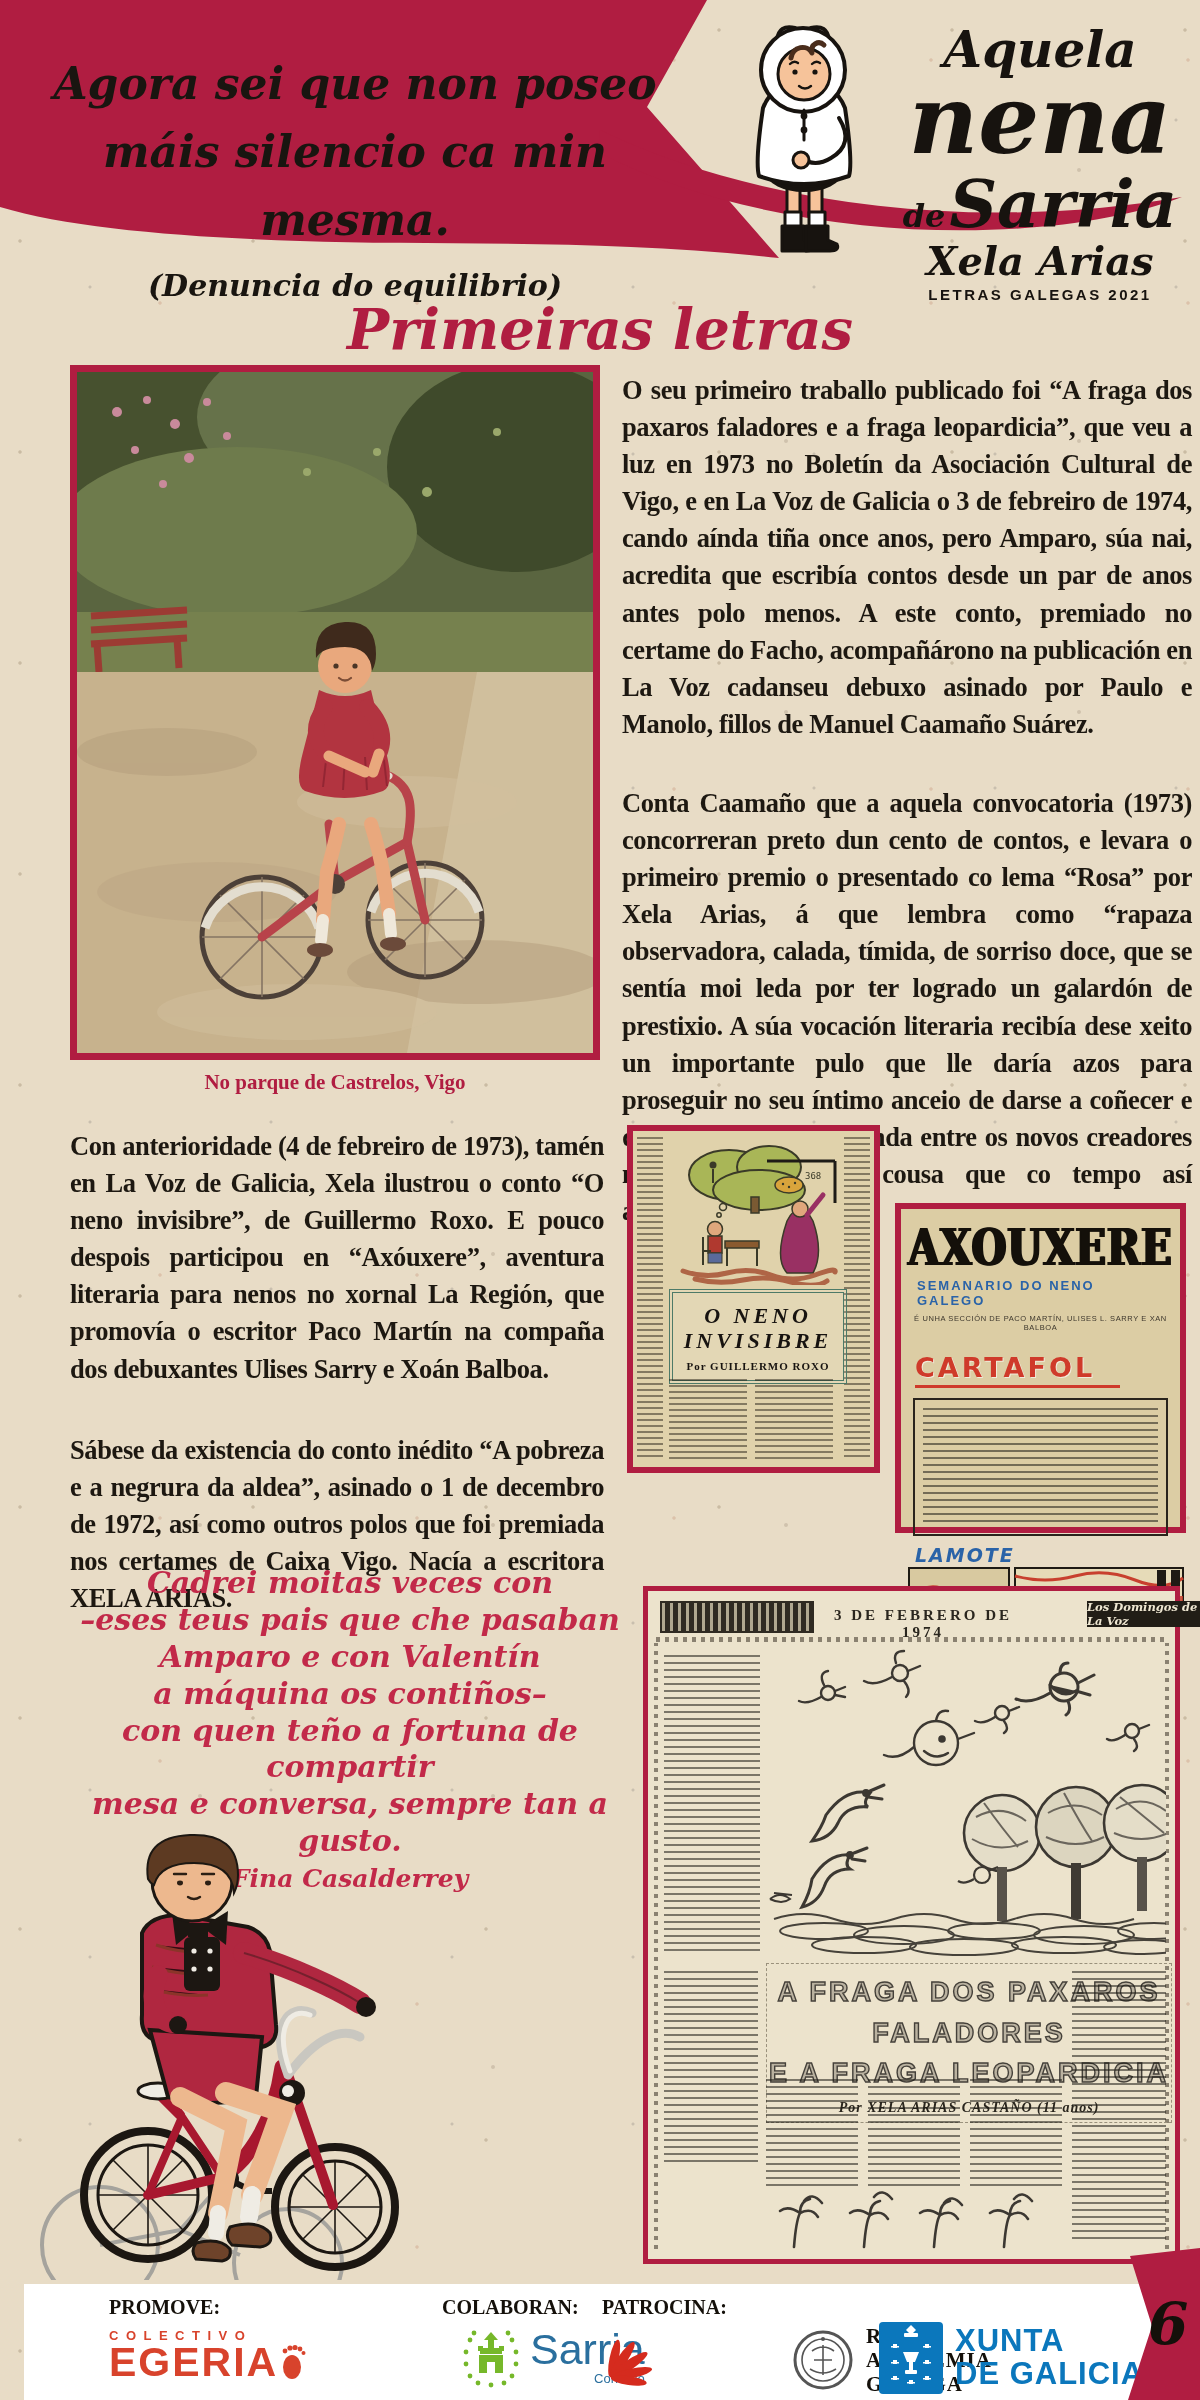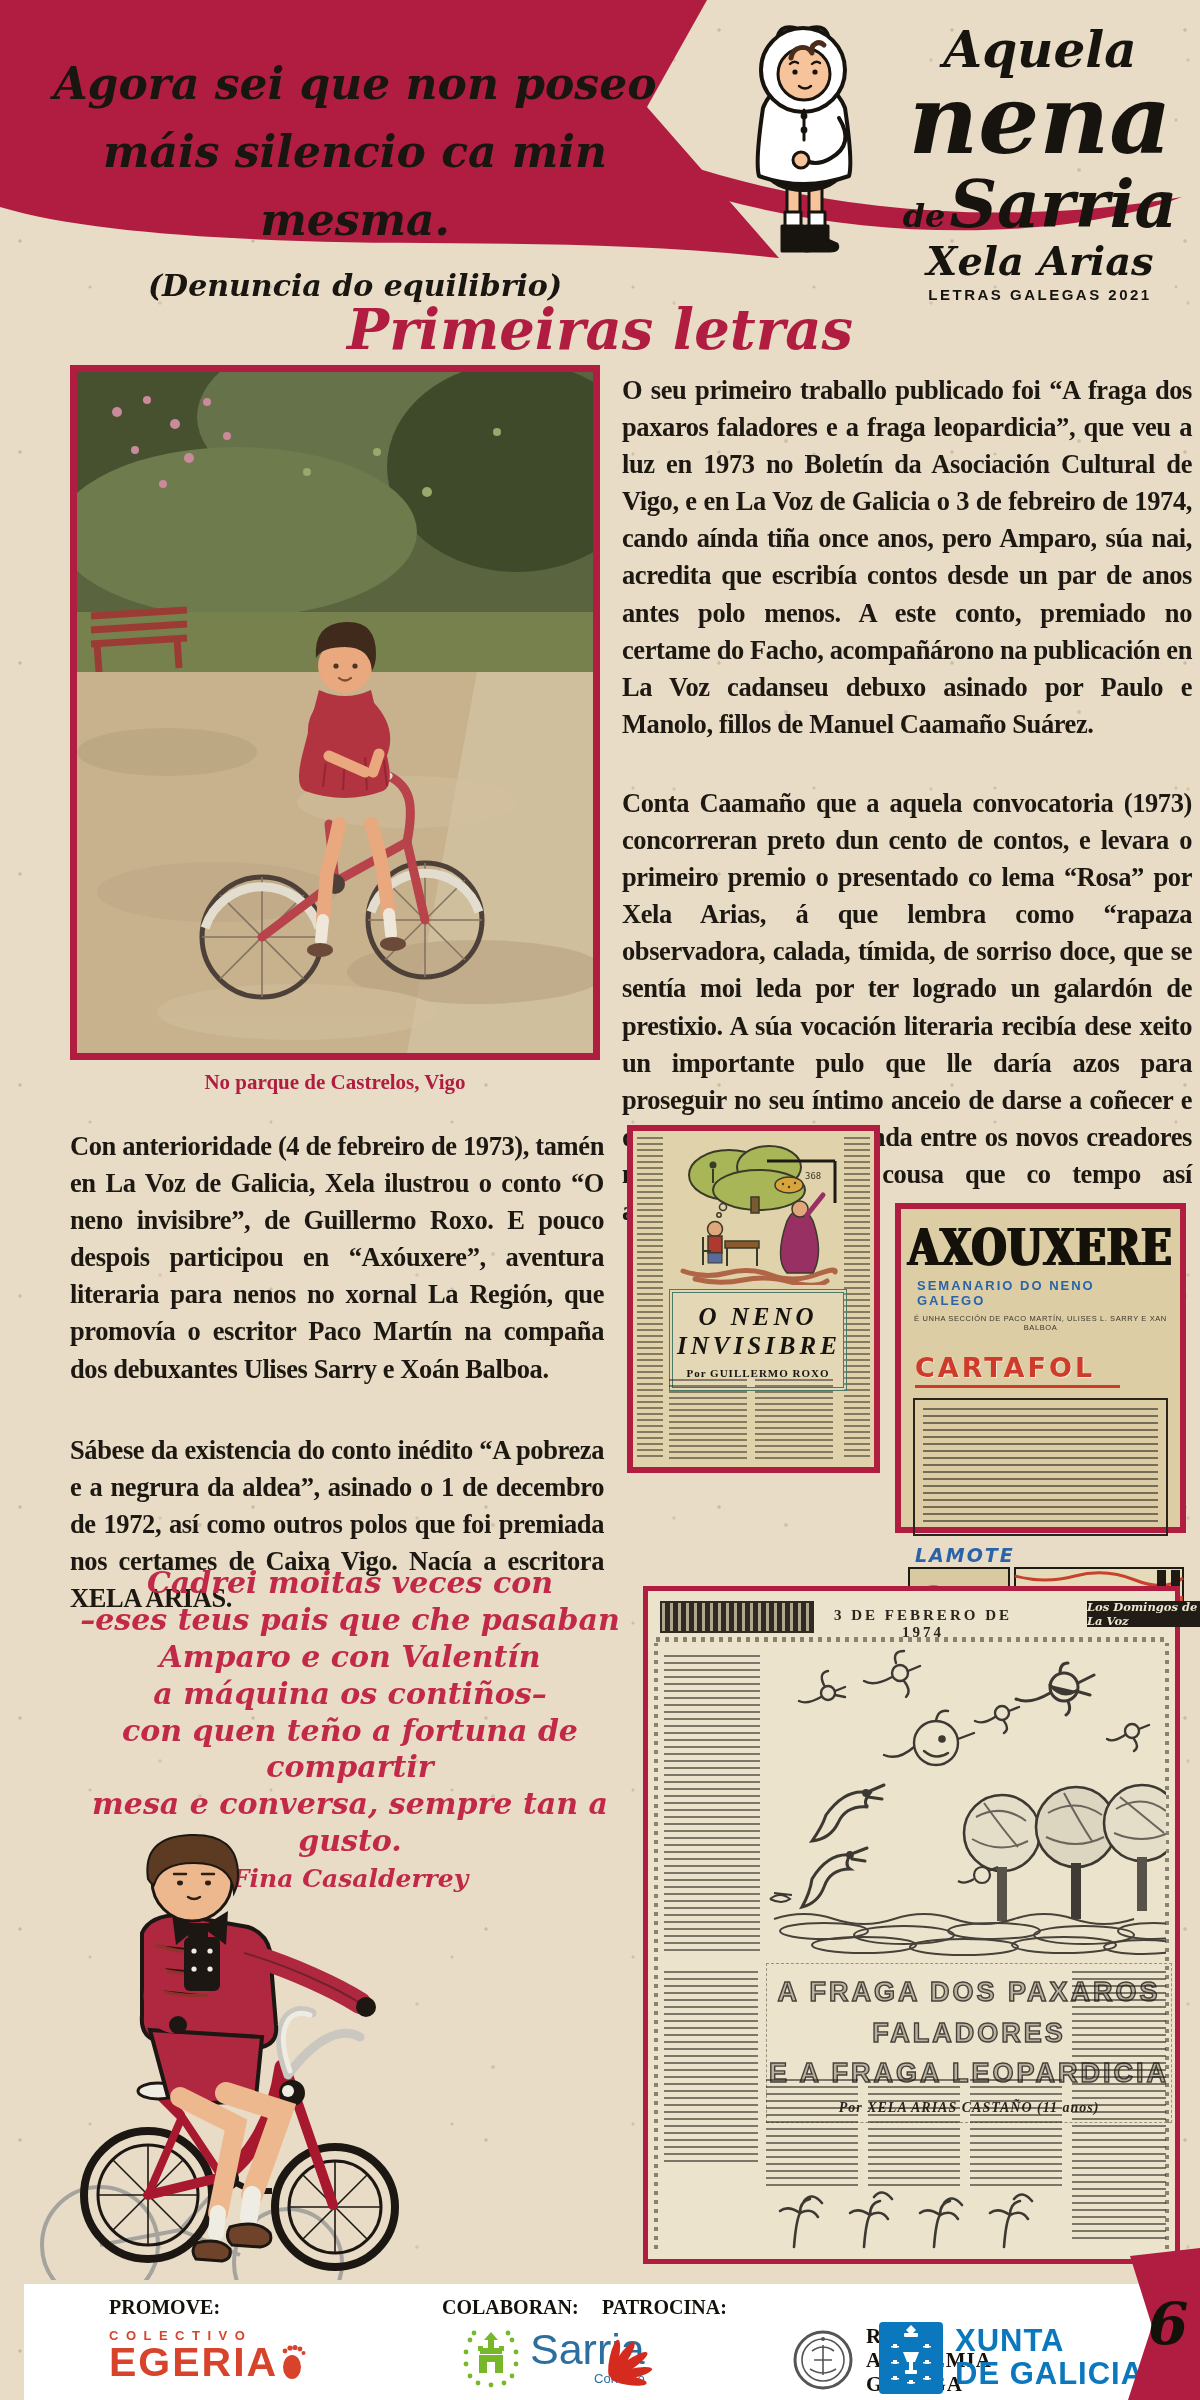--- a/index.html
+++ b/index.html
@@ -29,21 +29,21 @@
   .quote{color:#c22949;font-size:30px;line-height:1.23;}
   .quote-attr{color:#c22949;font-size:25px;margin-top:4px;}
   
   .clip{border:6px solid #b01d41;box-sizing:border-box;}
   .newsprint{background:#e0d2ab;}
   .newsprint2{background:#dccda4;}
   .newspage{background:#ece3cc;border:5px solid #b01d41;}
   .fauxtext{background-image:repeating-linear-gradient(180deg, rgba(40,34,24,.50) 0 2px, transparent 2px 6px);}
   .fauxdark{background-image:repeating-linear-gradient(180deg, rgba(30,28,22,.55) 0 2px, transparent 2px 7px);}
   .neno-titlebox{border:4px double #4d7a68;background:rgba(255,255,255,.12);}
-  .neno-title{font-family:"Liberation Serif",serif;font-weight:700;font-style:italic;letter-spacing:4px;font-size:25px;color:#171310;line-height:1.15;}
+  .neno-title{font-family:"Liberation Serif",serif;font-weight:700;font-style:italic;letter-spacing:4px;font-size:22px;color:#171310;line-height:1.15;}
   .neno-byline{font-size:11px;font-weight:700;letter-spacing:1px;color:#171310;}
   .ax-masthead{font-family:"DejaVu Serif",serif;font-weight:700;font-size:40px;letter-spacing:1px;color:#14100a;
     transform:scaleY(1.25);transform-origin:top center;text-shadow:1.4px 0 #14100a,-1.4px 0 #14100a;}
   .ax-sub{color:#2a63a8;font-family:"Liberation Sans",sans-serif;font-weight:700;font-size:13px;letter-spacing:2px;}
   .ax-credit{color:#3c362c;font-family:"Liberation Sans",sans-serif;font-size:7.5px;letter-spacing:.6px;}
   .cartafol{color:#cf3a2a;font-family:"DejaVu Sans",sans-serif;font-weight:700;font-size:27px;letter-spacing:3px;
     text-shadow:1px 1px 0 rgba(255,255,255,.6);}
   .lamote{color:#2a63a8;font-family:"DejaVu Sans",sans-serif;font-weight:700;font-style:italic;font-size:19px;letter-spacing:2px;}
   .np-date{font-family:"Liberation Serif",serif;font-weight:700;font-size:15px;letter-spacing:3px;color:#2a261e;}
   .np-mast-left{background:#2f2a22;background-image:repeating-linear-gradient(90deg, rgba(230,220,190,.7) 0 3px, transparent 3px 8px);border:2px solid #2f2a22;}

